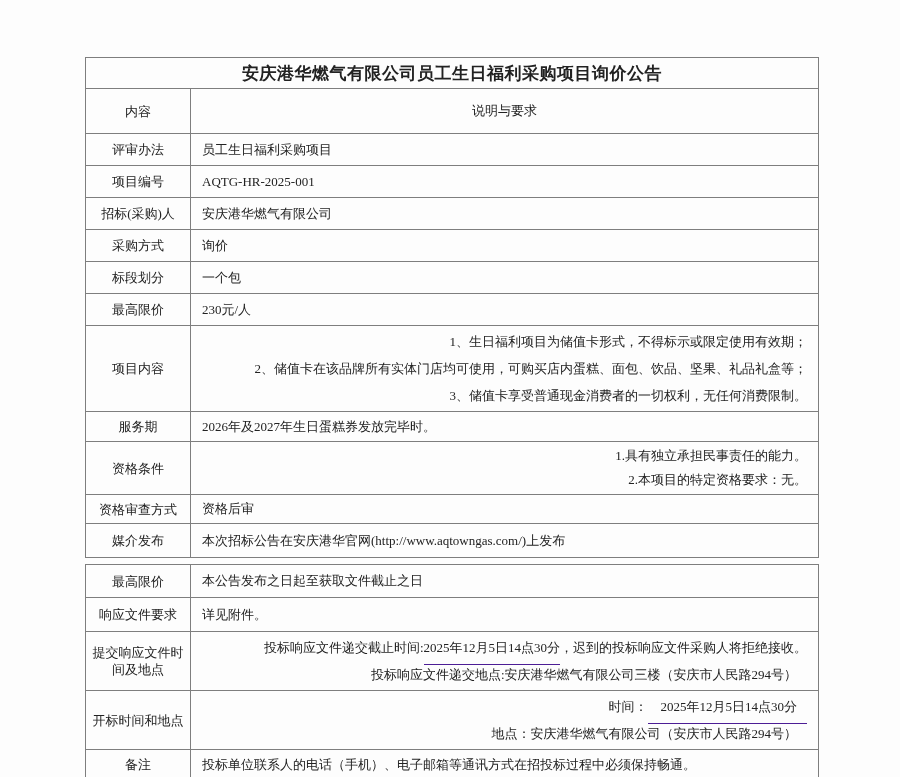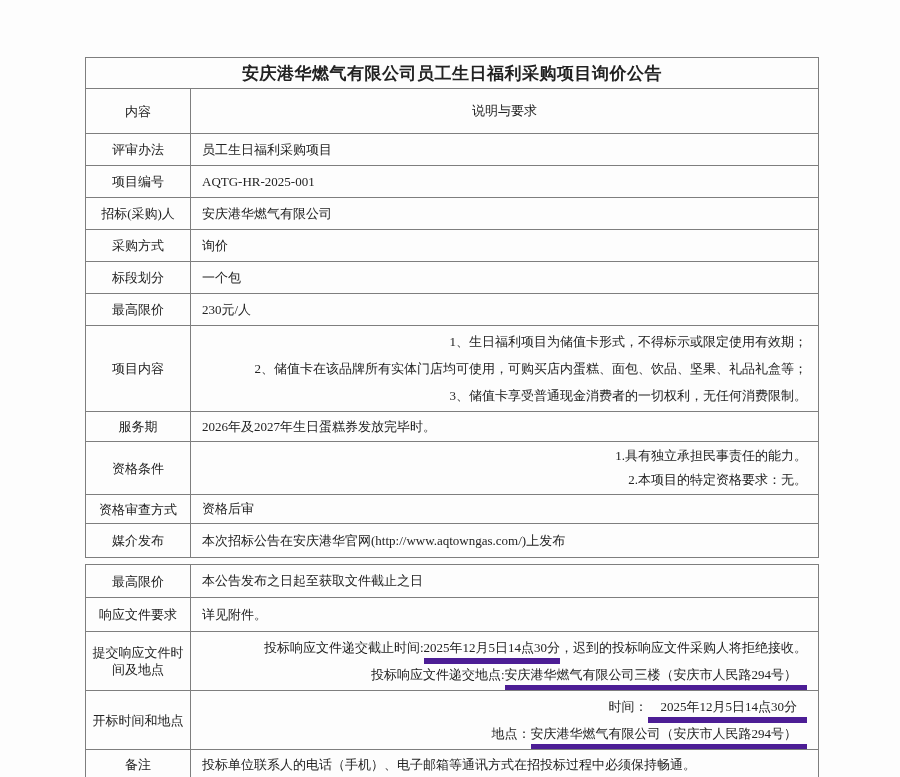--- a/index.html
+++ b/index.html
@@ -31,21 +31,21 @@
   tr.h25 td{height:25px;}
   tr.h27 td{height:27px;}
   tr.h28 td{height:28px;}
   tr.h29 td{height:29px;}
   tr.h48 td{height:48px;}
   tr.h54 td{height:54px;}
   tr.h81 td{height:81px;}
   .lines .line{display:block;text-align:right;}
   .lh27 .line{line-height:27px;}
   .lh25 .line{line-height:24px;}
-  .u{border-bottom:6px solid #4c1d95;padding-bottom:3px;}
+  .u{border-bottom:1px solid #4c1d95;padding-bottom:9px;}
   .u-ext{padding-right:10px;font-family:Liberation Serif, serif;}
   .gap{height:6px;}
 </style>
 </head>
 <body>
 
 <div class="page">
 
   <table>
     <colgroup>

